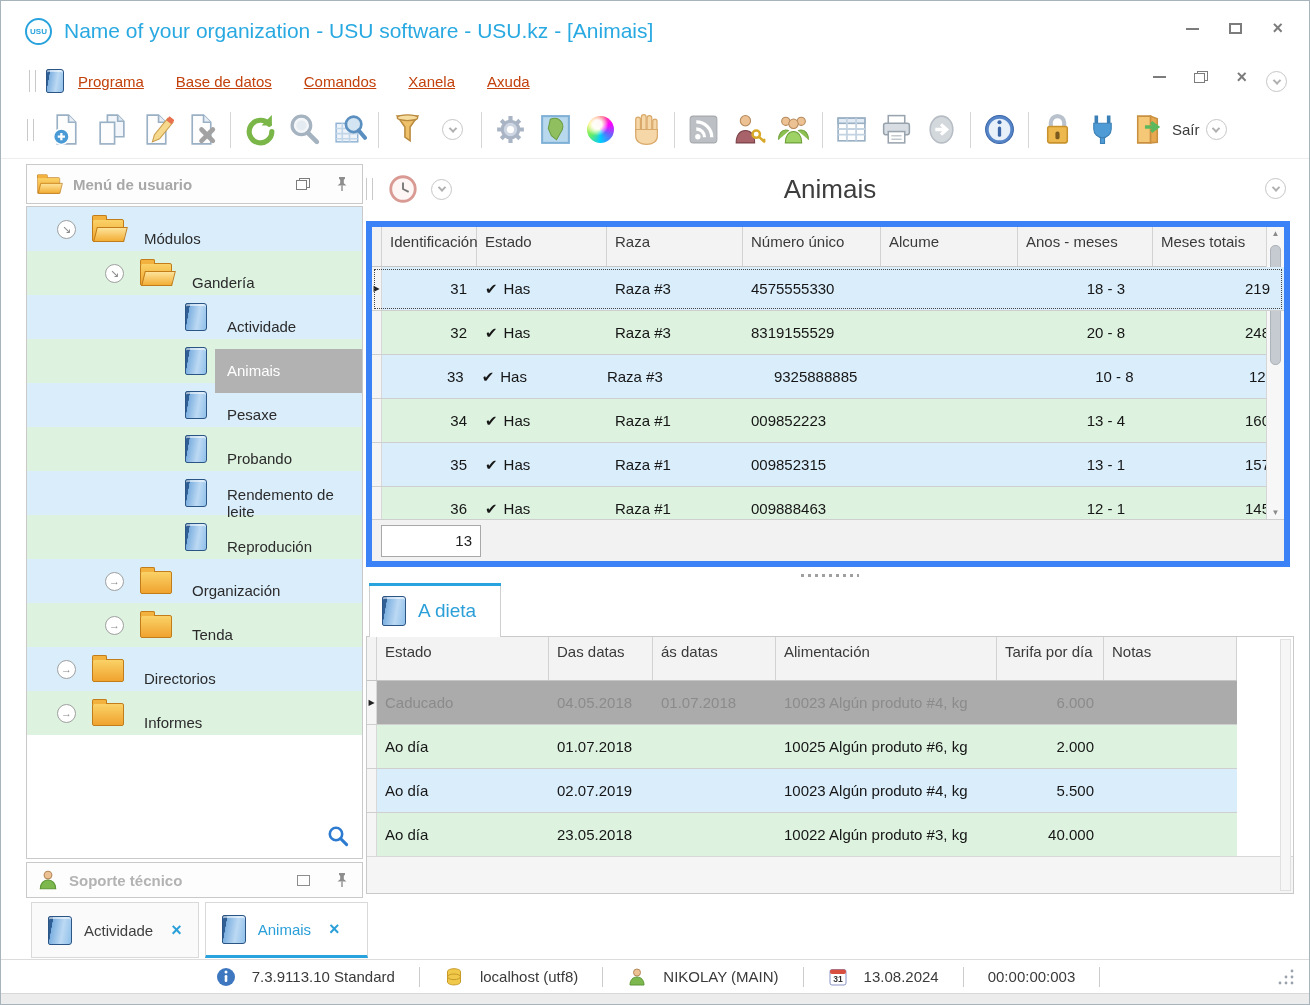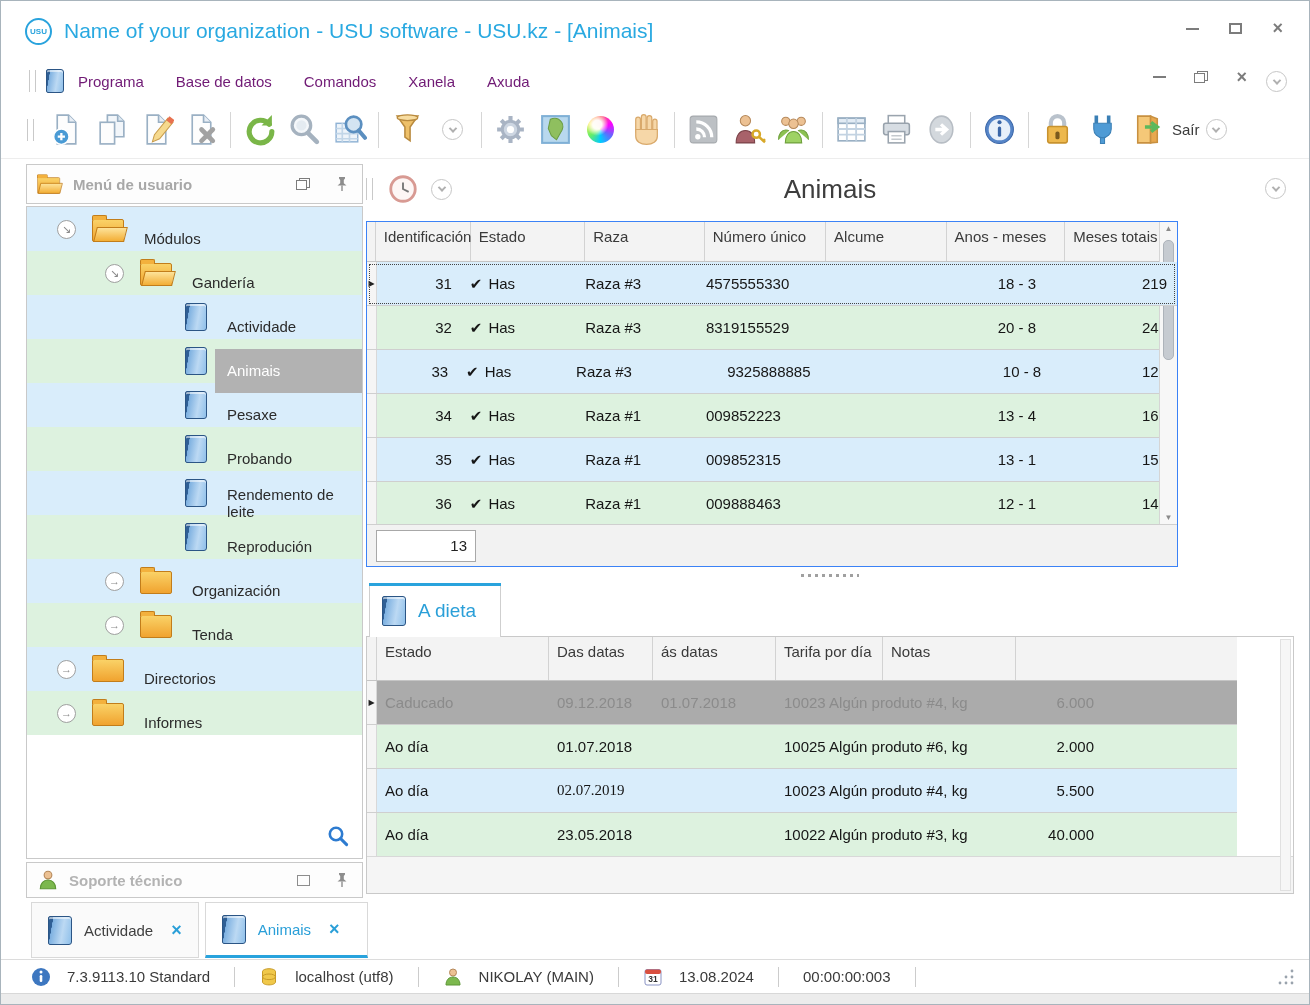--- a/index.html
+++ b/index.html
@@ -17,21 +17,21 @@
   .wc-max{width:13px;height:11px;border:2px solid #7c7c7c;}
   .wc-x{font-size:18px;line-height:11px;color:#7c7c7c;font-weight:bold;}
   .wc-restore{position:relative;width:14px;height:12px;}
   .wc-restore::before{content:'';position:absolute;right:0;top:0;width:9px;height:8px;border:1.5px solid #7c7c7c;}
   .wc-restore::after{content:'';position:absolute;left:0;bottom:0;width:9px;height:8px;border:1.5px solid #7c7c7c;background:#fff;}
 
   
   .menubar{position:absolute;left:0;top:60px;width:100%;height:40px;display:flex;align-items:center;padding-left:28px;}
   .grip{width:7px;height:22px;border-left:1px solid #c9c9c9;border-right:1px solid #c9c9c9;margin-right:10px;flex:0 0 auto;}
   .menu-items{display:flex;gap:32px;margin-left:14px;}
-  .menu-item{font-size:15px;color:#701a75;cursor:default;}
+  .menu-item{font-size:15px;color:#c2410c;cursor:default;text-decoration:underline;}
   .mdi-controls{position:absolute;right:62px;top:10px;display:flex;gap:28px;align-items:center;color:#8a8a8a;}
   .chev-circle{width:21px;height:21px;border:1px solid #c6c6c6;border-radius:50%;display:inline-flex;align-items:center;justify-content:center;background:#fff;flex:0 0 auto;}
   .chev-circle i{display:block;width:6px;height:6px;border-right:2px solid #b0b0b0;border-bottom:2px solid #b0b0b0;transform:rotate(45deg) translate(-1px,-1px);}
 
   
   .toolbar{position:absolute;left:0;top:100px;width:100%;height:58px;display:flex;align-items:center;padding-left:26px;border-bottom:1px solid #ededed;}
   .tbtn{width:45px;height:48px;display:flex;align-items:center;justify-content:center;border-radius:3px;flex:0 0 auto;}
   .tbtn svg{display:block;}
   .tsep{width:1px;height:36px;background:#d6d6d6;margin:0 6px;flex:0 0 auto;}
   .exit-label{font-size:15px;color:#3a3a3a;margin:0 6px 0 2px;}
@@ -64,21 +64,21 @@
   .tree-search{position:absolute;right:12px;bottom:10px;}
   .support{position:absolute;left:25px;top:861px;width:337px;height:36px;border:1px solid #c9c9c9;background:#fdfdfd;
            display:flex;align-items:center;padding:0 10px;}
 
   
   .main-head{position:absolute;left:365px;top:163px;width:928px;height:50px;display:flex;align-items:center;}
   .main-title{position:absolute;left:0;right:0;text-align:center;font-size:26px;color:#3e3e3e;}
   .mh-right{position:absolute;right:8px;top:14px;}
 
   
-  .grid-panel{position:absolute;left:365px;top:220px;width:812px;height:346px;border:1px solid #3b82f6;background:#14532d;}
+  .grid-panel{position:absolute;left:365px;top:220px;width:924px;height:346px;border:6px solid #3b82f6;background:#14532d;}
   .ghead{display:flex;height:40px;background:#f3f3f3;border-bottom:1px solid #c5c5c5;}
   .hcell{font-size:15px;color:#3a3a3a;border-right:1px solid #d2d2d2;padding:6px 0 0 8px;}
   .hmark{background:#f3f3f3;border-right:1px solid #d2d2d2;}
   .trow{height:44px;display:flex;align-items:stretch;border-bottom:1px solid #cfcfcf;position:relative;}
   .tmark{width:10px;background:#f5f5f5;border-right:1px solid #d8d8d8;display:flex;align-items:center;justify-content:center;
          font-size:8px;color:#222;flex:0 0 auto;}
   .tc{display:flex;align-items:center;font-size:15px;color:#161616;overflow:hidden;white-space:nowrap;}
   .al{padding-left:8px;}
   .ar{justify-content:flex-end;padding-right:10px;}
   .arr{justify-content:flex-end;padding-right:28px;}
@@ -114,21 +114,21 @@
   .btab{height:100%;display:flex;align-items:center;gap:12px;padding:0 16px;border:1px solid #d9d9d9;font-size:15px;min-width:163px;}
   .btab .book{width:24px;height:29px;}
   .btab-label{color:#3f3f3f;}
   .btab .x{color:#2a9fd8;font-weight:bold;font-size:18px;margin-left:6px;}
   .btab.active{background:#fff;border-bottom:3px solid #29a3dd;margin-left:6px;}
   .btab.active .btab-label{color:#2a9fd8;}
   .btab.inactive{background:#fafafa;}
 
   
   .statusbar{position:absolute;left:0;top:958px;width:100%;height:34px;border-top:1px solid #dcdcdc;background:#fff;
-             display:flex;align-items:center;padding-left:30px;font-size:15px;color:#3a3a3a;}
+             display:flex;align-items:center;padding-left:30px;font-size:15px;color:#3a3a3a;justify-content:center;}
   .sitem{display:flex;align-items:center;gap:16px;}
   .ssep{width:1px;height:20px;background:#ccc;margin:0 24px;}
   .sgrip{position:absolute;right:14px;top:8px;}
   .bottom-strip{position:absolute;left:0;top:992px;width:100%;height:13px;background:#ececec;border-top:1px solid #d8d8d8;}
 </style>
 </head>
 <body>
 
 <div id="window">
 
@@ -637,46 +637,47 @@
   <div class="dtab">
     <span class="book"></span>
     <span class="dtab-label">A dieta</span>
   </div>
   <div class="dgrid">
     <div class="ghead" id="detHead">
         <div class="hmark" style="width: 10px;"></div>
         <div class="hcell" style="width: 172px;">Estado</div>
         <div class="hcell" style="width: 104px;">Das datas</div>
         <div class="hcell" style="width: 123px;">ás datas</div>
+        <div class="hcell" style="width: 221px;">Alimentación</div>
         <div class="hcell" style="width: 107px;">Tarifa por día</div>
         <div class="hcell" style="width: 133px;">Notas</div>
       </div>
     <div id="detRows">
         <div class="trow sel-gray">
           <div class="tmark">▶</div>
           <div class="tc al" style="width: 172px;">Caducado</div>
-          <div class="tc al" style="width: 104px;">09.12.2018</div>
+          <div class="tc al" style="width: 104px;">04.05.2018</div>
           <div class="tc al" style="width: 123px;">01.07.2018</div>
           <div class="tc al" style="width: 221px;">10023 Algún produto #4, kg</div>
           <div class="tc ar" style="width: 107px;">6.000</div>
           <div class="tc al" style="width: 133px;"></div>
         </div>
         <div class="trow tone-green">
           <div class="tmark"></div>
           <div class="tc al" style="width: 172px;">Ao día</div>
           <div class="tc al" style="width: 104px;">01.07.2018</div>
           <div class="tc al" style="width: 123px;"></div>
           <div class="tc al" style="width: 221px;">10025 Algún produto #6, kg</div>
           <div class="tc ar" style="width: 107px;">2.000</div>
           <div class="tc al" style="width: 133px;"></div>
         </div>
         <div class="trow tone-blue">
           <div class="tmark"></div>
           <div class="tc al" style="width: 172px;">Ao día</div>
-          <div class="tc al" style="width: 104px; font-family: Liberation Serif, serif;">02.07.2019</div>
+          <div class="tc al" style="width: 104px;">02.07.2019</div>
           <div class="tc al" style="width: 123px;"></div>
           <div class="tc al" style="width: 221px;">10023 Algún produto #4, kg</div>
           <div class="tc ar" style="width: 107px;">5.500</div>
           <div class="tc al" style="width: 133px;"></div>
         </div>
         <div class="trow tone-green">
           <div class="tmark"></div>
           <div class="tc al" style="width: 172px;">Ao día</div>
           <div class="tc al" style="width: 104px;">23.05.2018</div>
           <div class="tc al" style="width: 123px;"></div>

